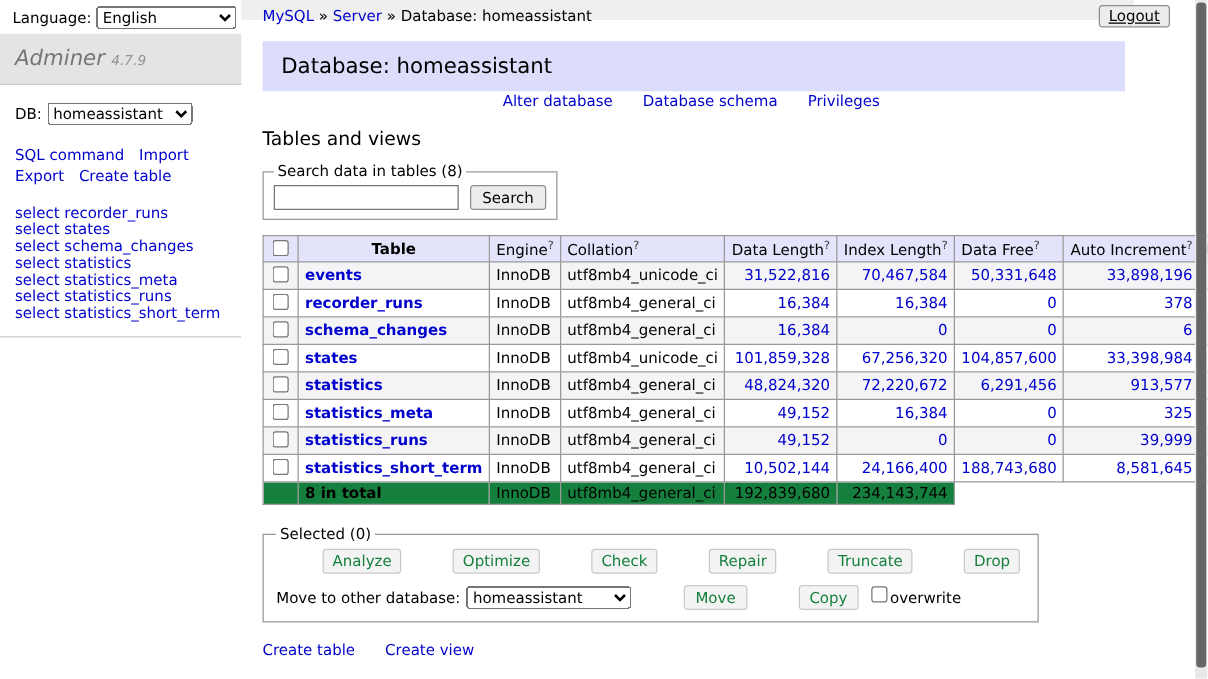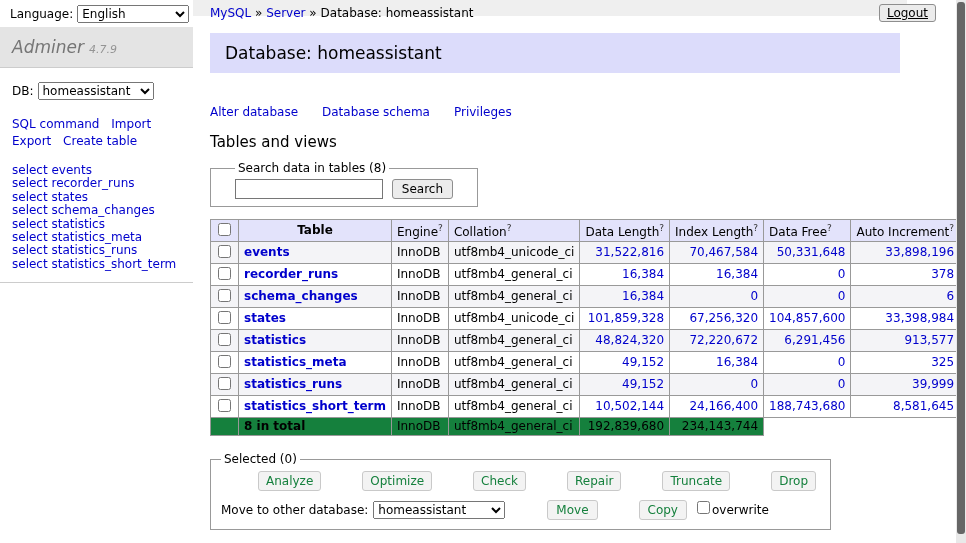--- a/index.html
+++ b/index.html
@@ -45,25 +45,25 @@
   .side-links a { margin-right: 8px; }
   .table-links { margin: 14px 0 0; padding: 0 0 11px 12px; border-bottom: 1px solid #ccc; line-height: 13.4px; }
   .table-links a { display: block; }
 
   
   #content { position: absolute; top: 26px; left: 210px; width: 710px; }
   h2 {
     margin: 7px 0 0; width: 690px; padding: 10px 0 10px 15px;
     font-size: 17px; font-weight: normal; background: var(--title-bg, #dcdcfb);
   }
-  .action-links { margin-top: 32px; }
+  .action-links { margin-top: 1px; text-align: center; }
   .action-links a, .create-links a, .routine-links a { margin-right: 24px; }
   h3 { font-size: 15px; font-weight: normal; margin: 14px 0 0; }
 
-  fieldset { display: inline-block; border: 1px solid #999; margin: 10px 0 0; padding: 4px 24px 7px; }
+  fieldset { display: inline-block; border: 1px solid #999; margin: 10px 0 0; padding: 4px 8px 7px; }
   legend { font-size: 12px; padding: 0 3px; }
   .search-input { width: 148px; height: 20px; border: 1px solid #767676; padding: 1px 4px; }
   .search-btn { margin-left: 5px; padding: 2px 9px; }
 
   table.data { border-collapse: collapse; margin-top: 12px; }
   table.data th, table.data td {
     border: 1px solid #999; padding: 2px 5px; line-height: 13px; white-space: nowrap;
   }
   table.data thead th, table.data thead td { background: var(--header-bg, #e3e3fb); font-weight: normal; text-align: left; }
   table.data thead th.tname { font-weight: bold; text-align: center; min-width: 112px; }
@@ -115,21 +115,20 @@
   <h1>
     <span>Adminer</span><span class="ver">4.7.9</span>
   </h1>
   <div class="db-row">
     <span>DB:</span><select>
       <option>homeassistant</option>
     </select>
   </div>
   <p class="side-links"><a>SQL command</a> <a>Import</a> <a>Export</a> <a>Create table</a> </p>
   <div class="table-links">
-      <a>select events</a>
       <a>select recorder_runs</a>
       <a>select states</a>
       <a>select schema_changes</a>
       <a>select statistics</a>
       <a>select statistics_meta</a>
       <a>select statistics_runs</a>
       <a>select statistics_short_term</a>
     </div>
 </div>
 

